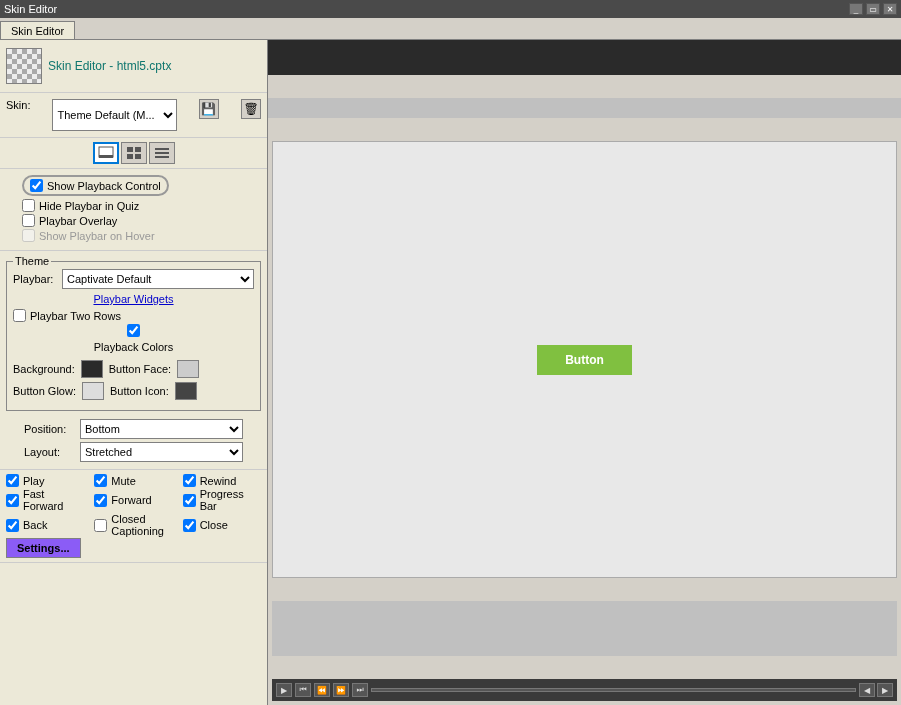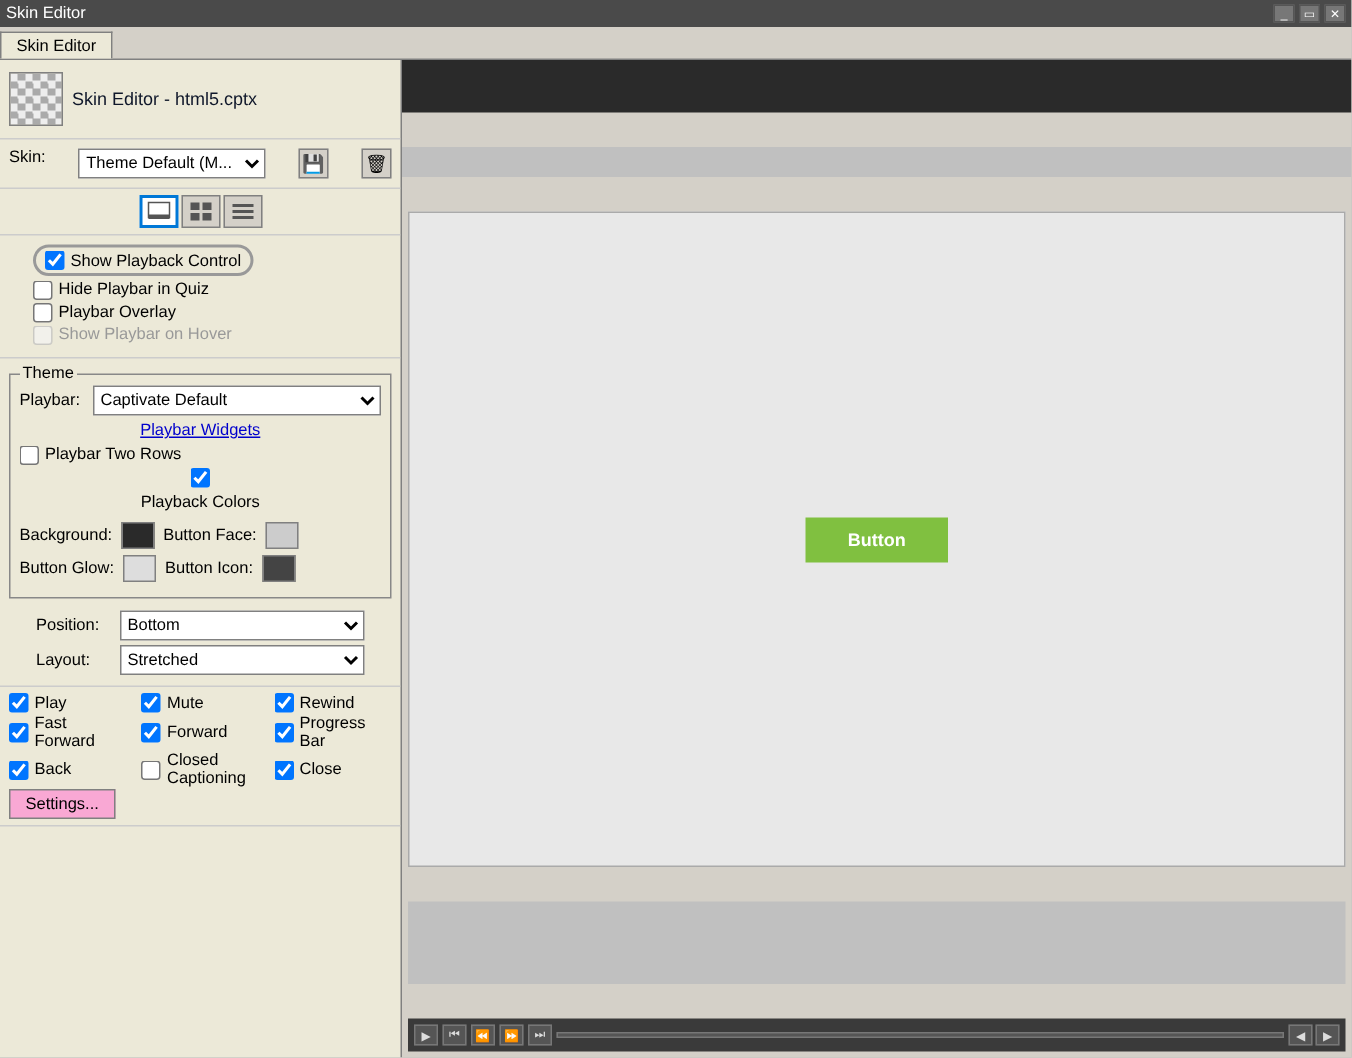--- a/index.html
+++ b/index.html
@@ -85,38 +85,38 @@
     }
     .skin-thumb {
       width: 36px;
       height: 36px;
       background: repeating-conic-gradient(#aaa 0% 25%, #eee 0% 50%) 0 0 / 10px 10px;
       border: 1px solid #808080;
       flex-shrink: 0;
     }
     .skin-title {
       font-size: 12px;
-      color: #0f172a;
+      color: #0f766e;
     }
 
     
     .skin-row {
       display: flex;
       align-items: flex-start;
       padding: 6px 6px;
       gap: 22px;
       border-bottom: 1px solid #ccc;
     }
     .skin-row label {
       font-size: 11px;
       color: #000;
     }
     .skin-select {
       flex: 1;
-      height: 20px;
+      height: 32px;
       font-size: 11px;
       border: 1px solid #808080;
       background: #fff;
     }
     .icon-btn {
       width: 20px;
       height: 20px;
       border: 1px solid #808080;
       background: #d4d0c8;
       display: flex;
@@ -149,20 +149,21 @@
       border: 2px solid #0078d7;
     }
 
     
     .checkboxes-section {
       padding: 6px 22px;
       border-bottom: 1px solid #ccc;
     }
     .checkbox-row {
       display: flex;
+      align-items: center;
       gap: 4px;
       margin-bottom: 2px;
       font-size: 11px;
     }
     .checkbox-row input[type="checkbox"] {
       width: 13px;
       height: 13px;
     }
     .checkbox-row.disabled {
       color: #999;
@@ -269,26 +270,27 @@
       margin-bottom: 3px;
     }
     .alpha-value {
       color: #0000cc;
       text-decoration: underline;
       cursor: pointer;
     }
 
     
     .settings-btn {
-      background: #f9a8d4;
+      background: #8b5cf6;
       border: 1px solid #808080;
       padding: 2px 10px;
       font-size: 11px;
       cursor: pointer;
       height: 20px;
+      font-weight: bold;
     }
 
     
     .right-panel {
       flex: 1;
       background: #d4d0c8;
       display: flex;
       flex-direction: column;
       position: relative;
       gap: 23px;

